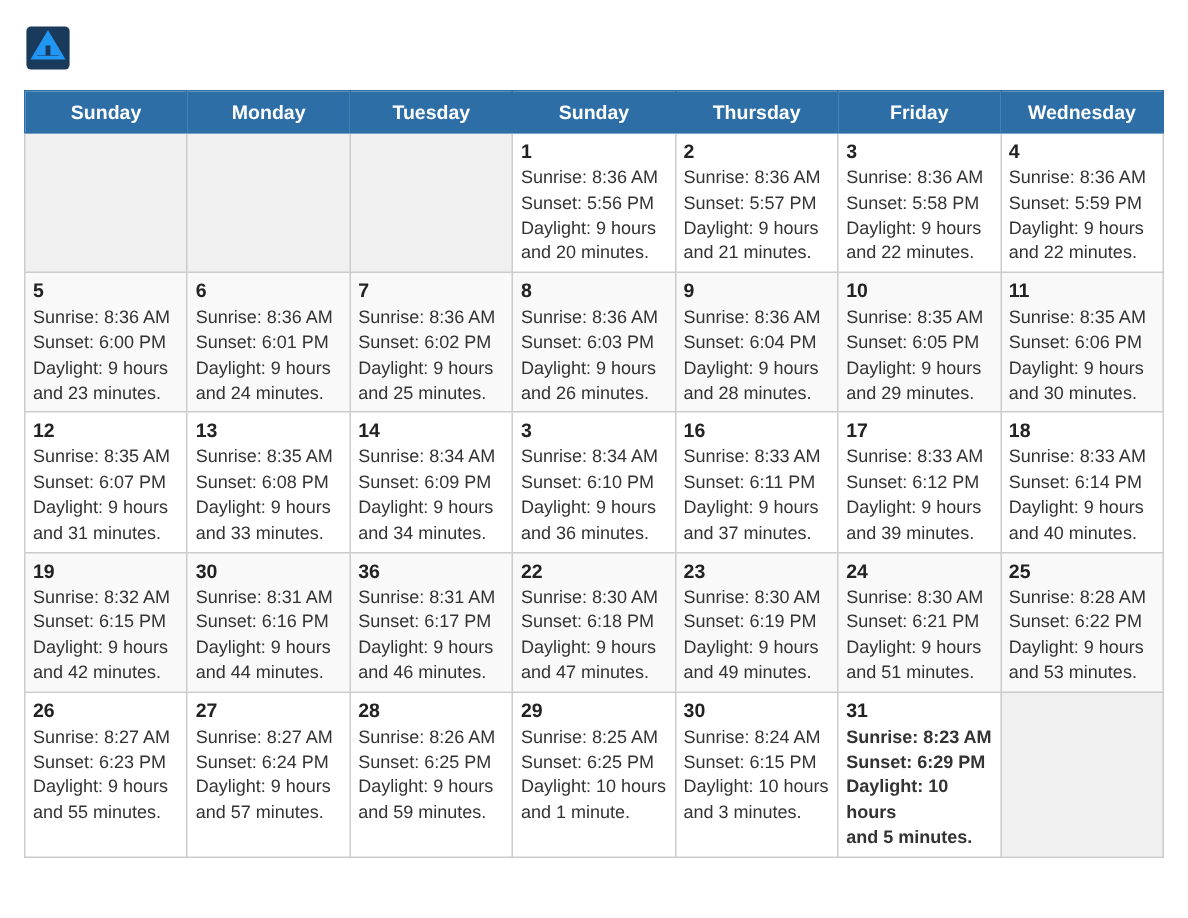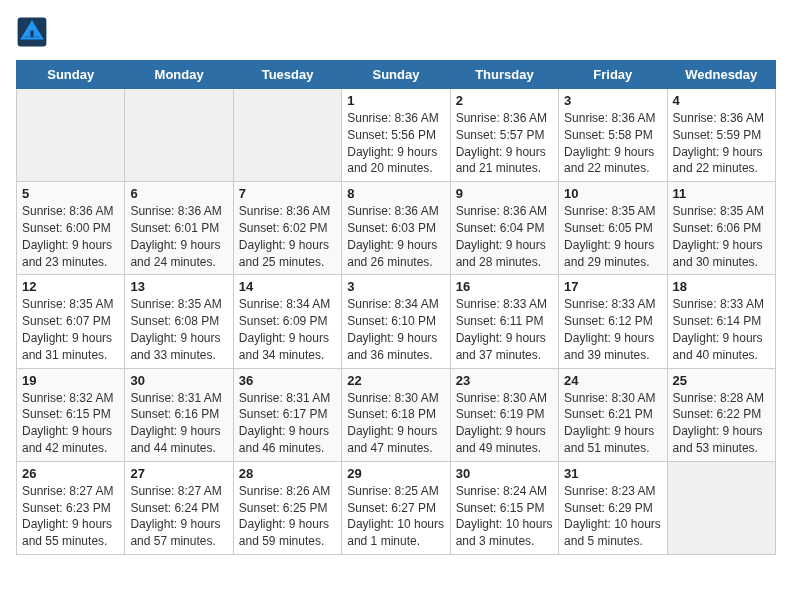--- a/index.html
+++ b/index.html
@@ -326,34 +326,34 @@
         <td>
           <span class="day-number">28</span>
           <div class="day-info" style="white-space: pre-line;">Sunrise: 8:26 AM
 Sunset: 6:25 PM
 Daylight: 9 hours
 and 59 minutes.</div>
         </td>
         <td>
           <span class="day-number">29</span>
           <div class="day-info" style="white-space: pre-line;">Sunrise: 8:25 AM
-Sunset: 6:27 PM
+Sunset: 6:25 PM
 Daylight: 10 hours
 and 1 minute.</div>
         </td>
         <td>
           <span class="day-number">30</span>
           <div class="day-info" style="white-space: pre-line;">Sunrise: 8:24 AM
 Sunset: 6:15 PM
 Daylight: 10 hours
 and 3 minutes.</div>
         </td>
         <td>
           <span class="day-number">31</span>
-          <div class="day-info" style="white-space: pre-line;">Sunrise: 8:23 AM
+          <div class="day-info" style="white-space: pre-line; font-weight: bold;">Sunrise: 8:23 AM
 Sunset: 6:29 PM
 Daylight: 10 hours
 and 5 minutes.</div>
         </td>
         <td class="empty-cell"></td>
       </tr>
     </tbody>
 </table>
 
 </body></html>

